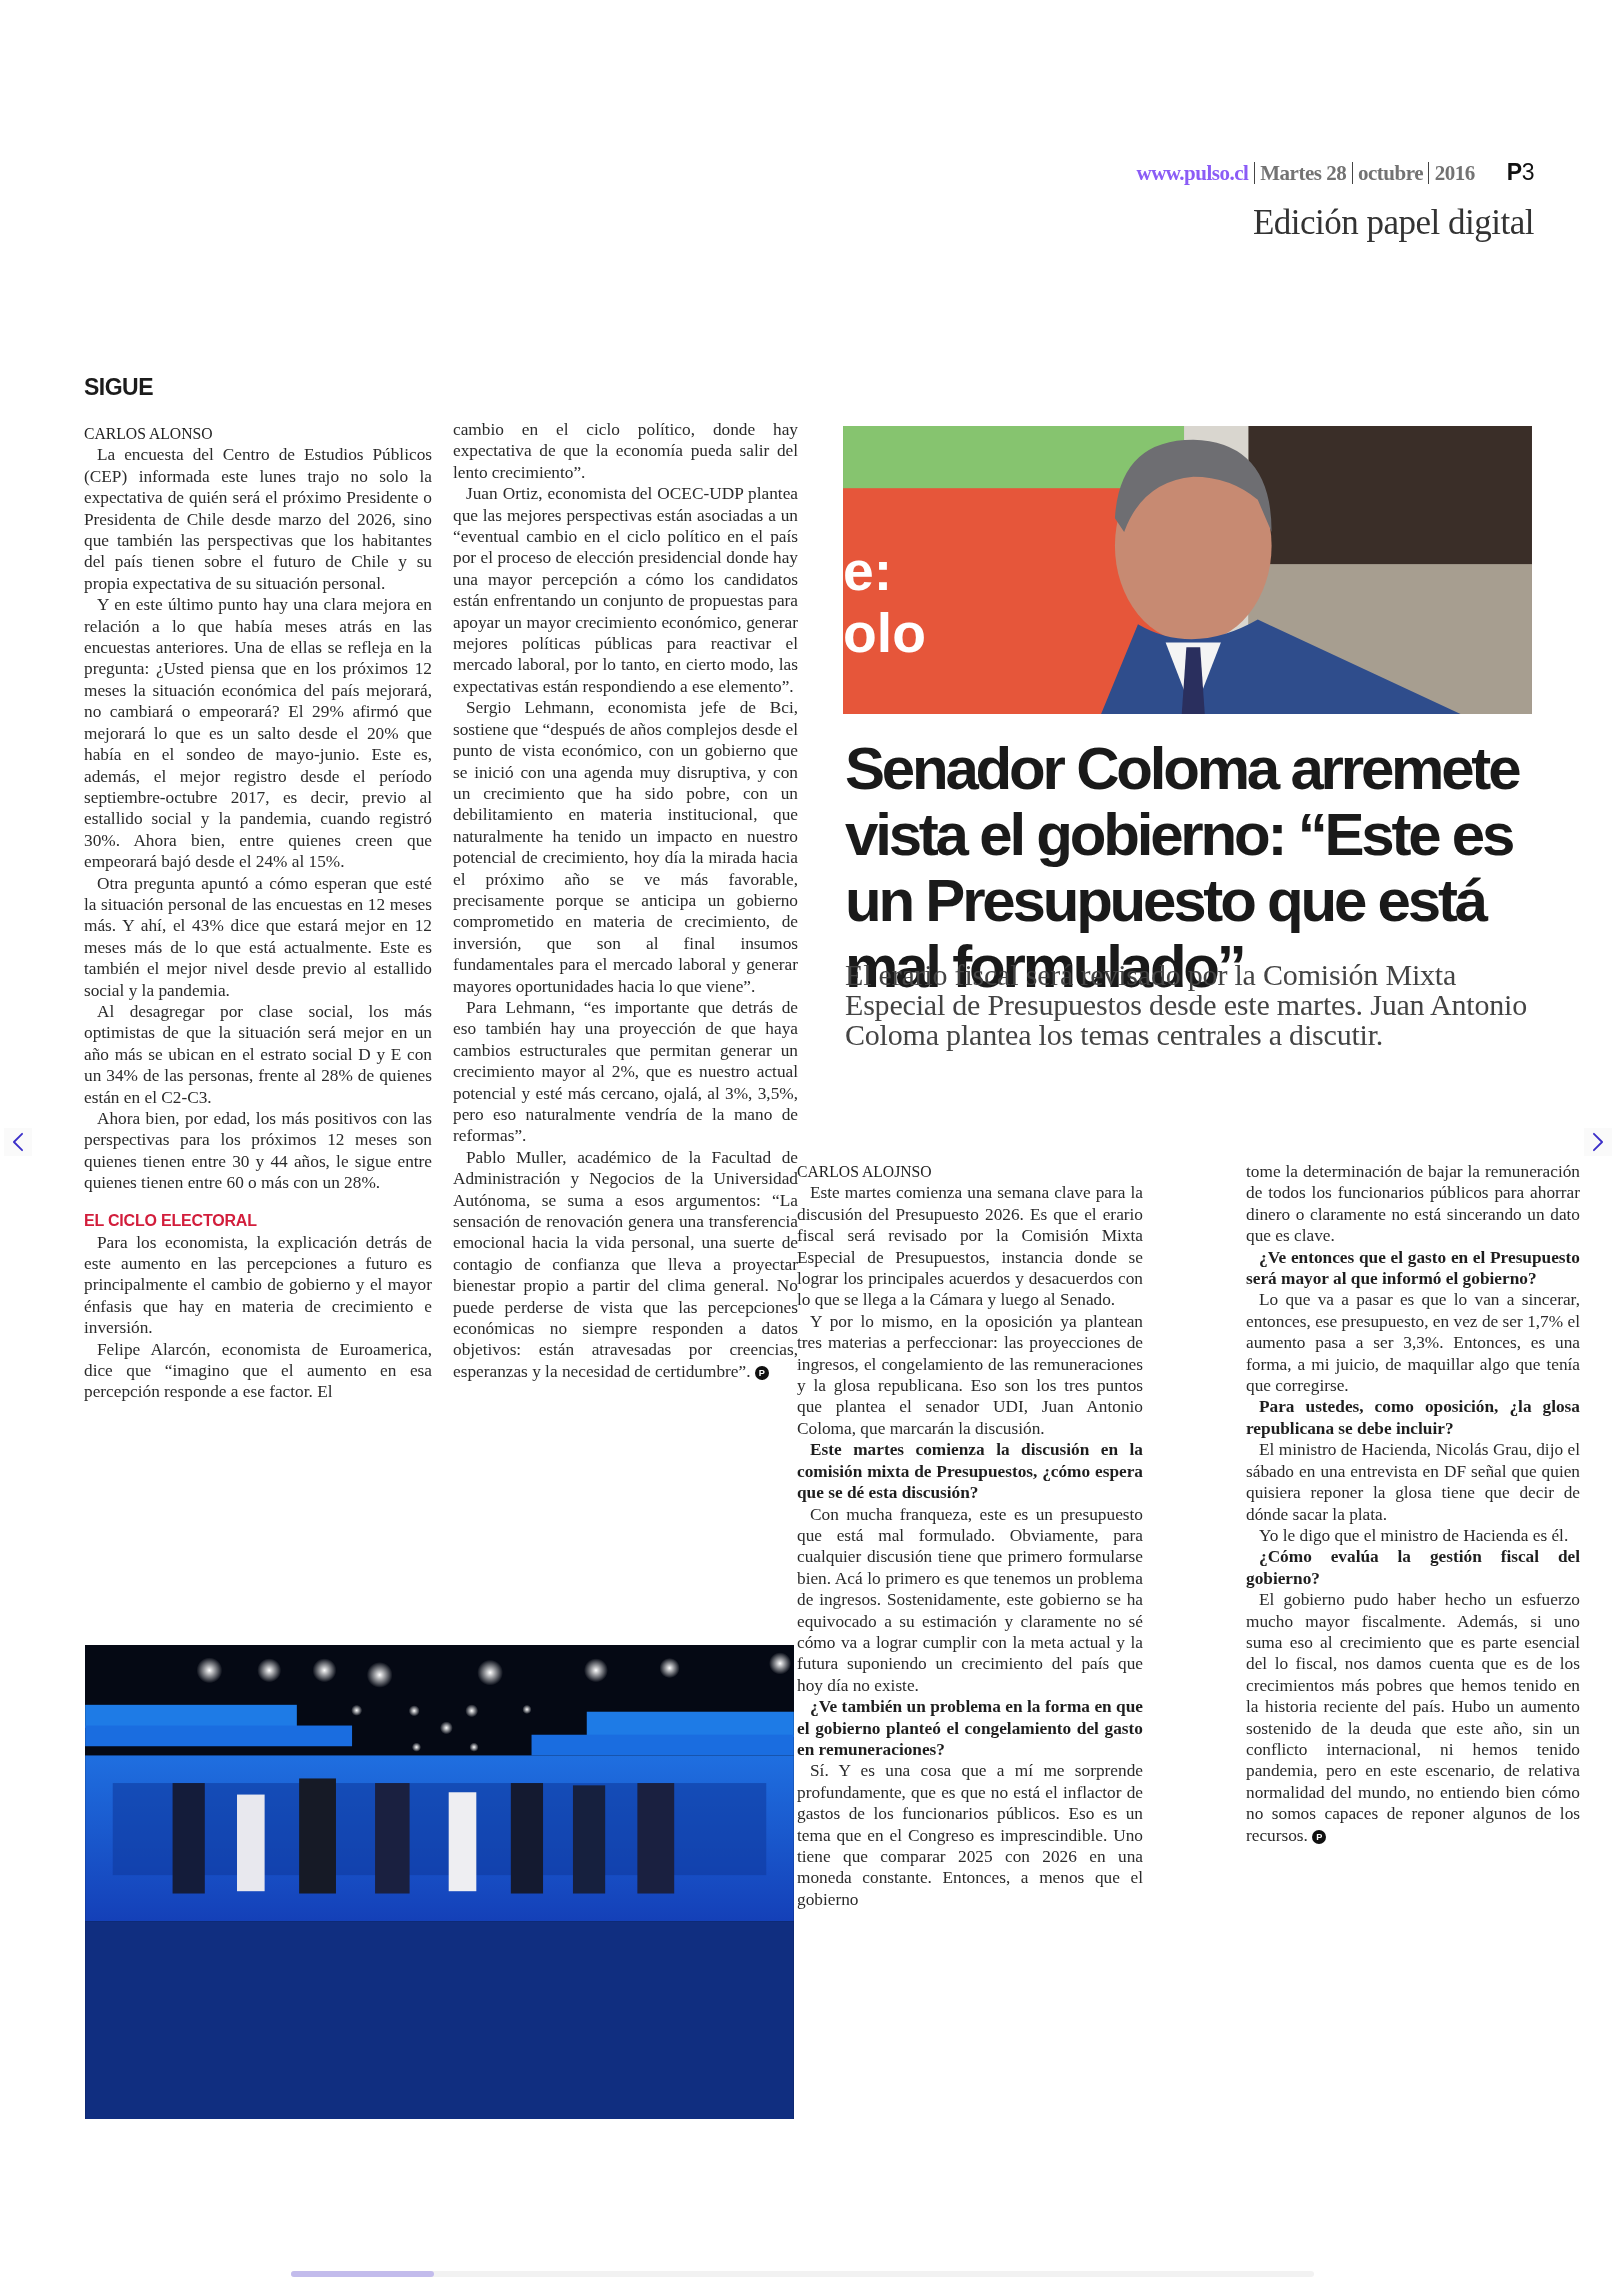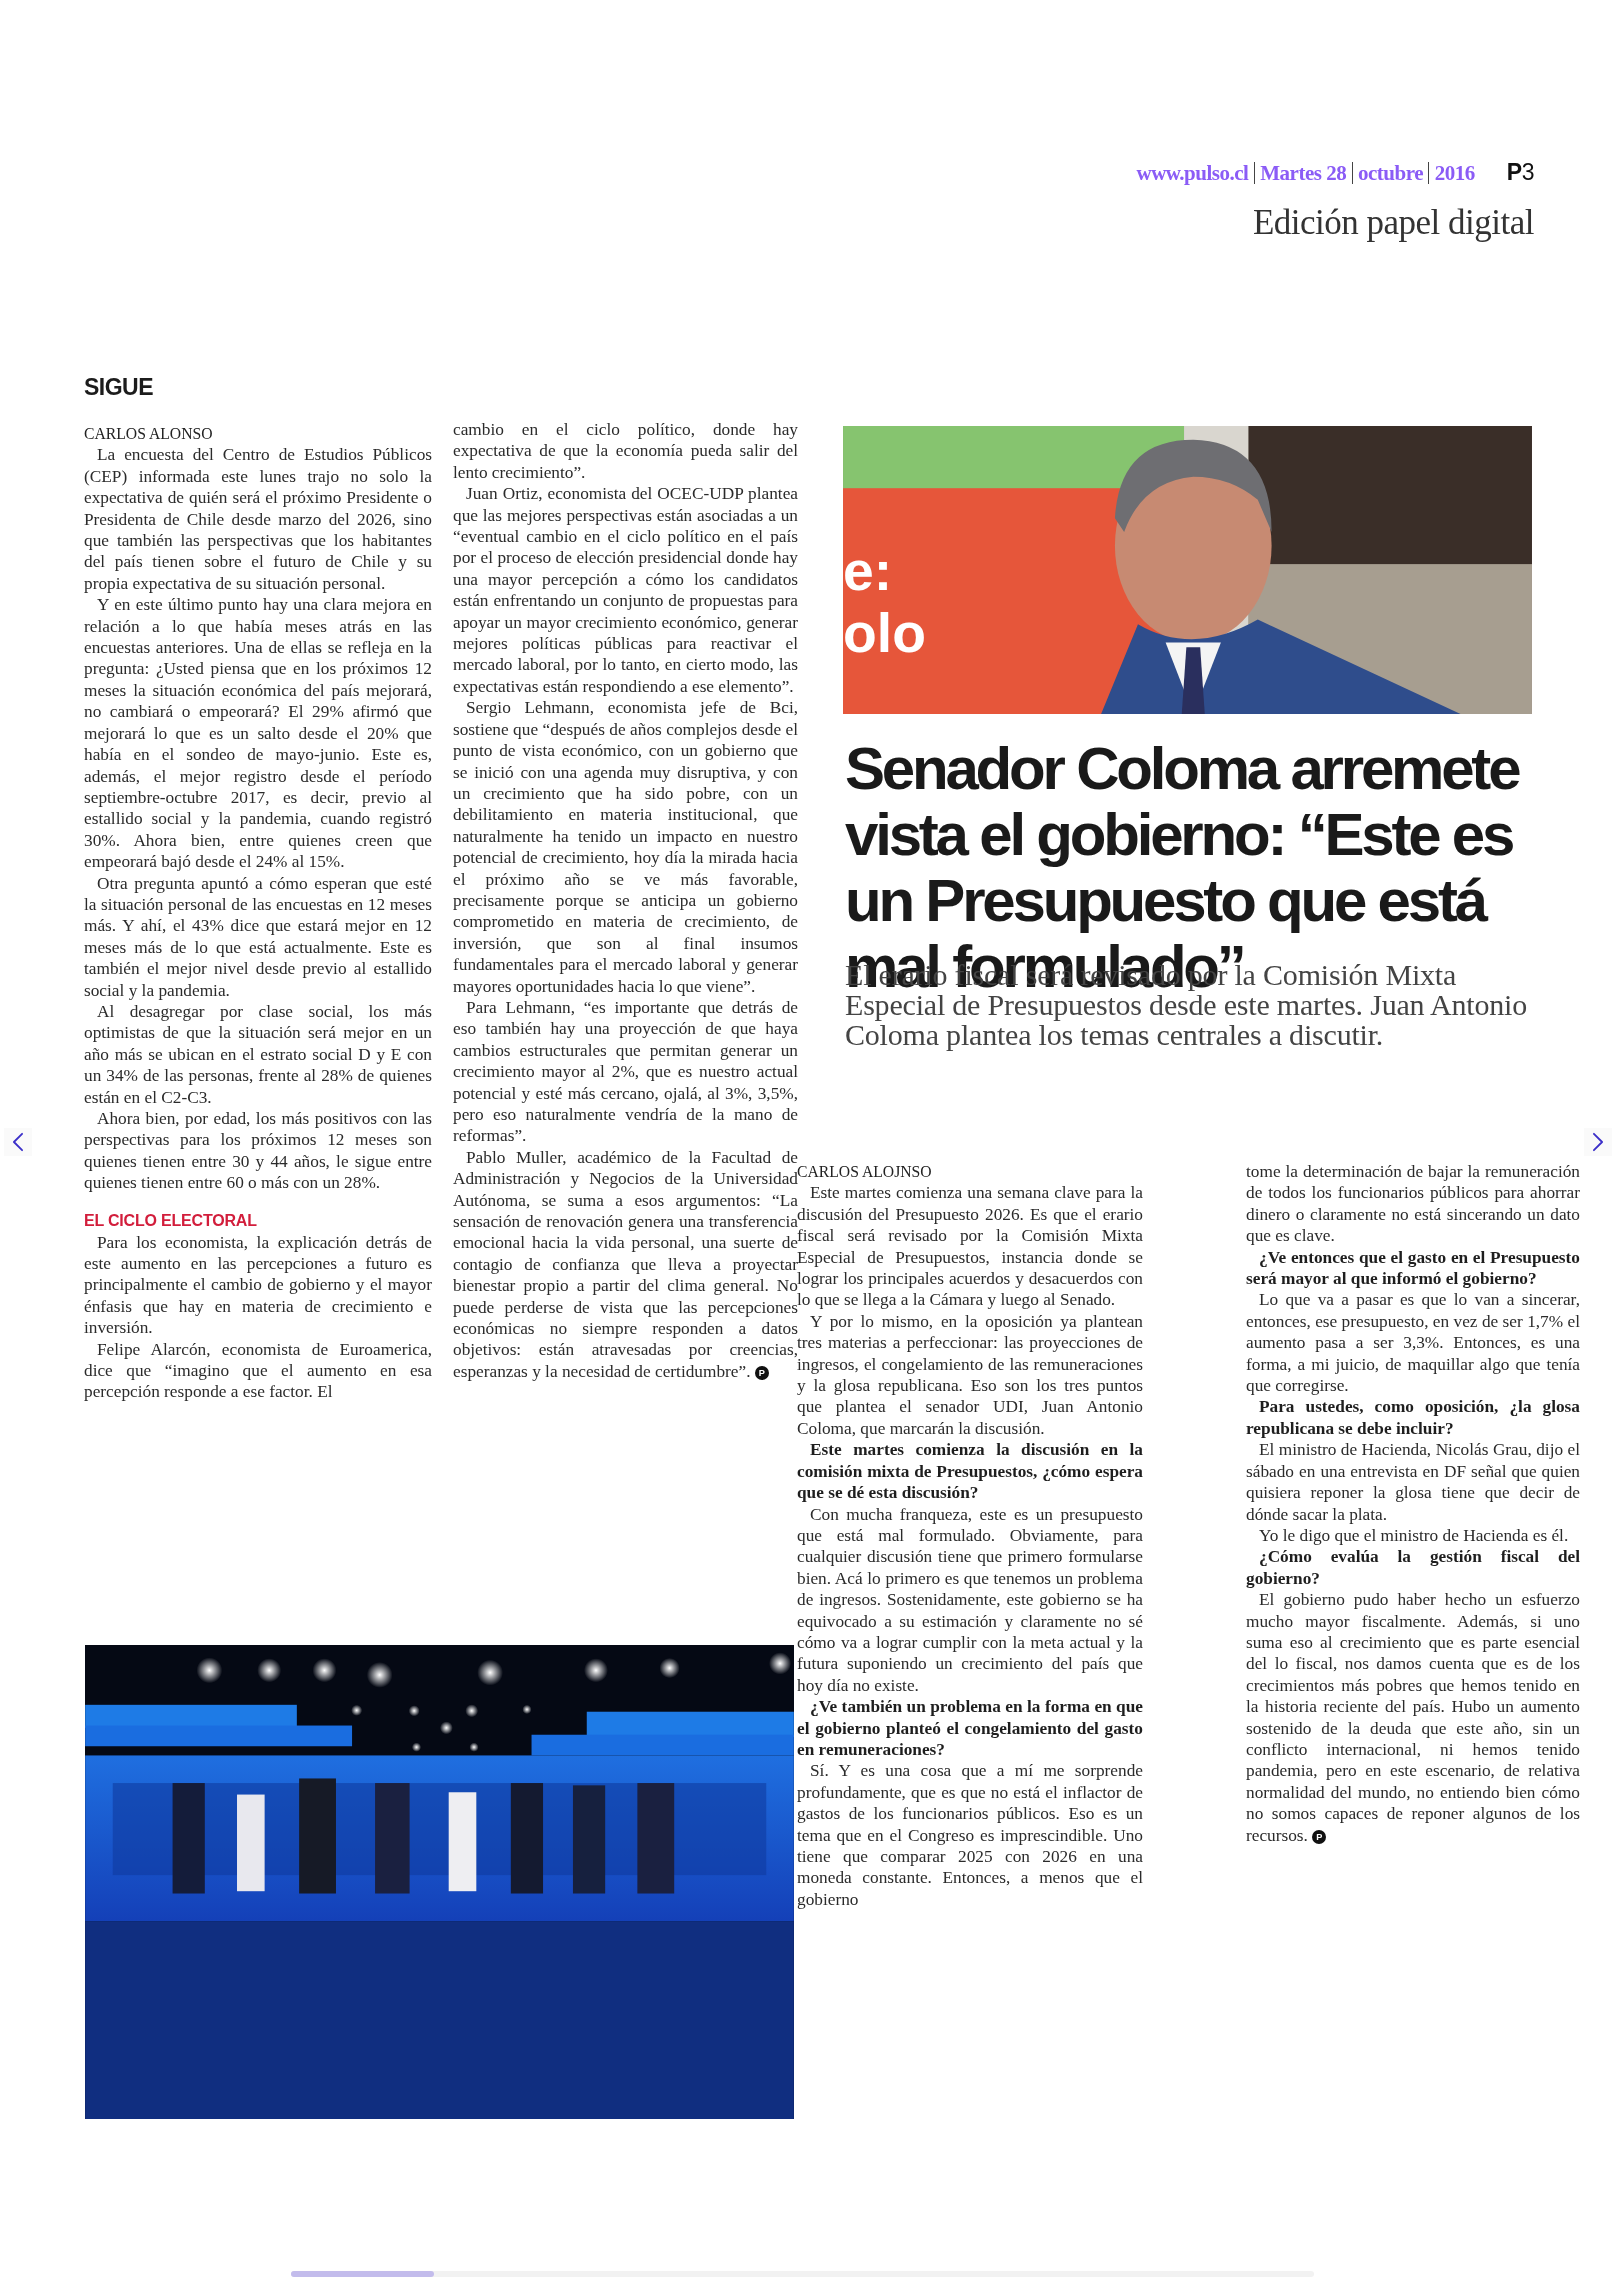--- a/index.html
+++ b/index.html
@@ -2,21 +2,21 @@
 <html style="font-size:7.4px"><head>
 <meta charset="utf-8">
 <style>
   * { box-sizing: border-box; margin: 0; padding: 0; }
   html, body { width: 1616px; height: 2284px; background: #ffffff; overflow: hidden; }
   body { position: relative; font-family: "Liberation Serif", "DejaVu Serif", serif; color: #2a2a2a; }
 
   .header-line { position: absolute; top: 159px; right: 82px; font-family: "Liberation Serif", serif; font-size: 21px; font-weight: bold; display: flex; align-items: baseline; letter-spacing: -0.5px; }
   .header-line .site { color: #8b5cf6; }
   .header-line .sep { display: inline-block; width: 0.9px; height: 22px; background: #444; margin: 0 5.5px; align-self: center; }
-  .header-line .dt { color: #8b5cf6; text-align: right; }
+  .header-line .dt { color: #737373; text-align: right; }
   .header-line .page-num { margin-left: 32px; font-family: "Liberation Sans", sans-serif; color: #111; font-size: 23px; }
   .header-line .page-num span { font-weight: normal; }
   .edition { position: absolute; top: 203px; right: 82px; font-size: 35px; color: #333; font-weight: normal; letter-spacing: -0.5px; }
 
   .section-label { position: absolute; top: 374px; left: 84px; font-family: "Liberation Sans", sans-serif; font-weight: bold; font-size: 23px; color: #1c1c1c; letter-spacing: -0.5px; }
 
   .col { position: absolute; font-size: 17.3px; line-height: 21.4px; text-align: justify; color: #2b2b2b; hyphens: auto; }
   .col p { text-indent: 13px; }
   .byline { font-size: 15.7px; text-indent: 0 !important; font-weight: normal; letter-spacing: 0; color: #222; }
   .col1 { left: 84px; top: 423px; width: 348px; }

